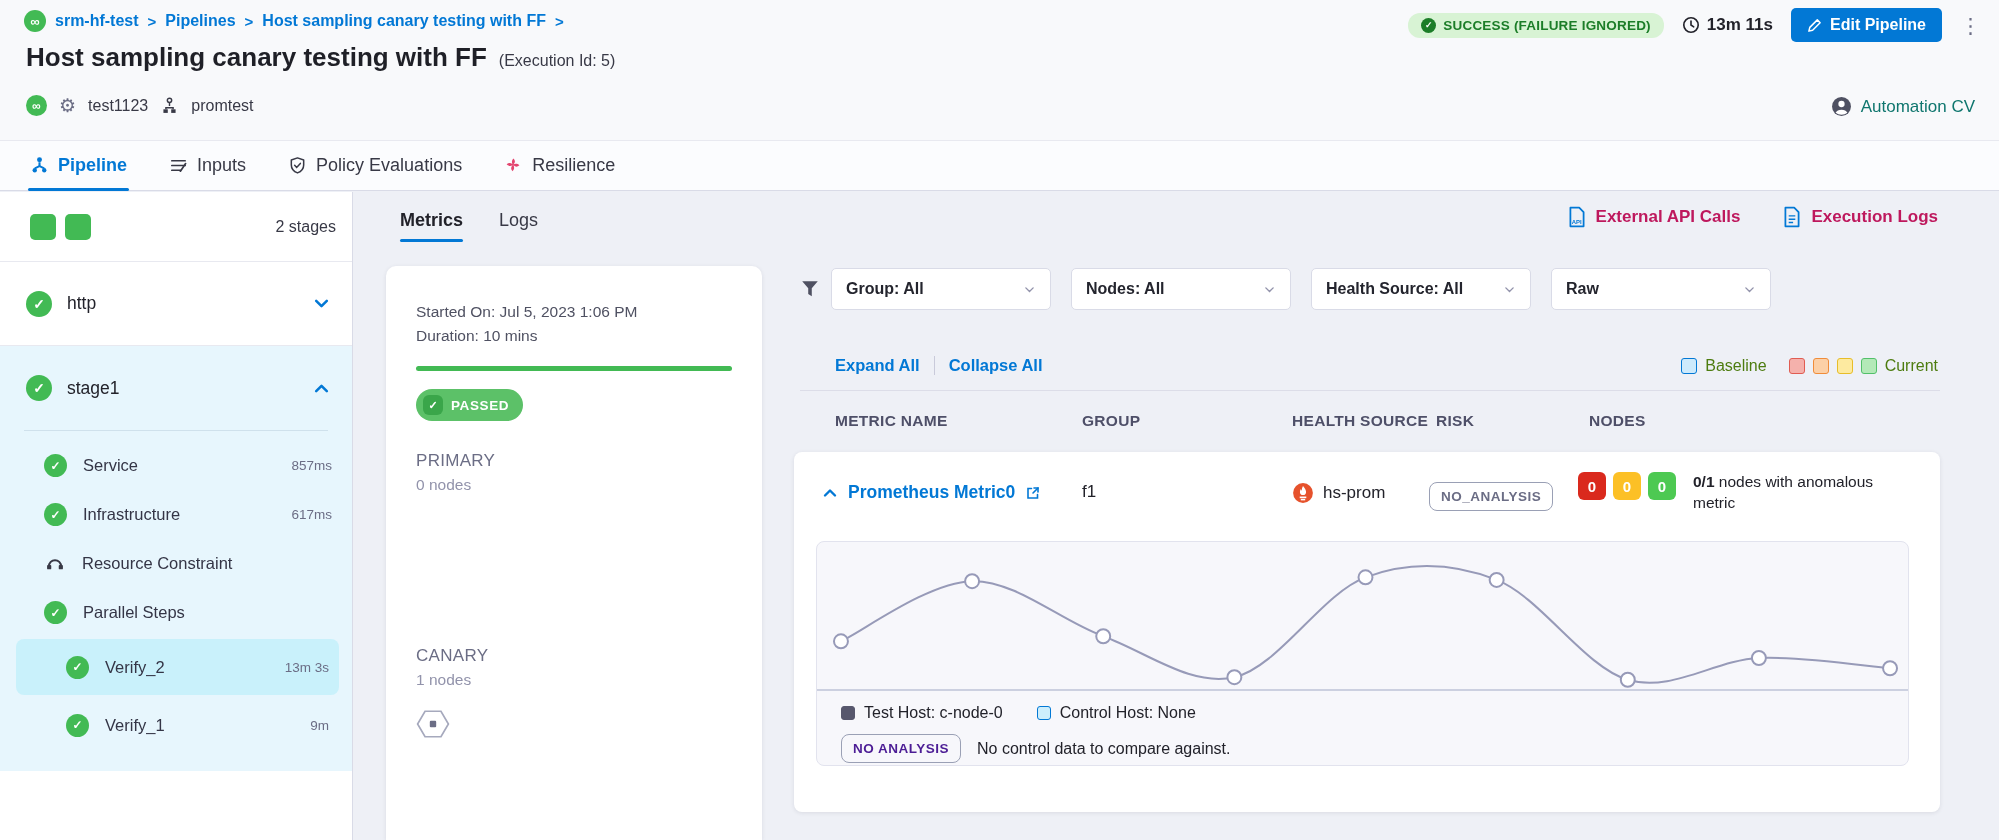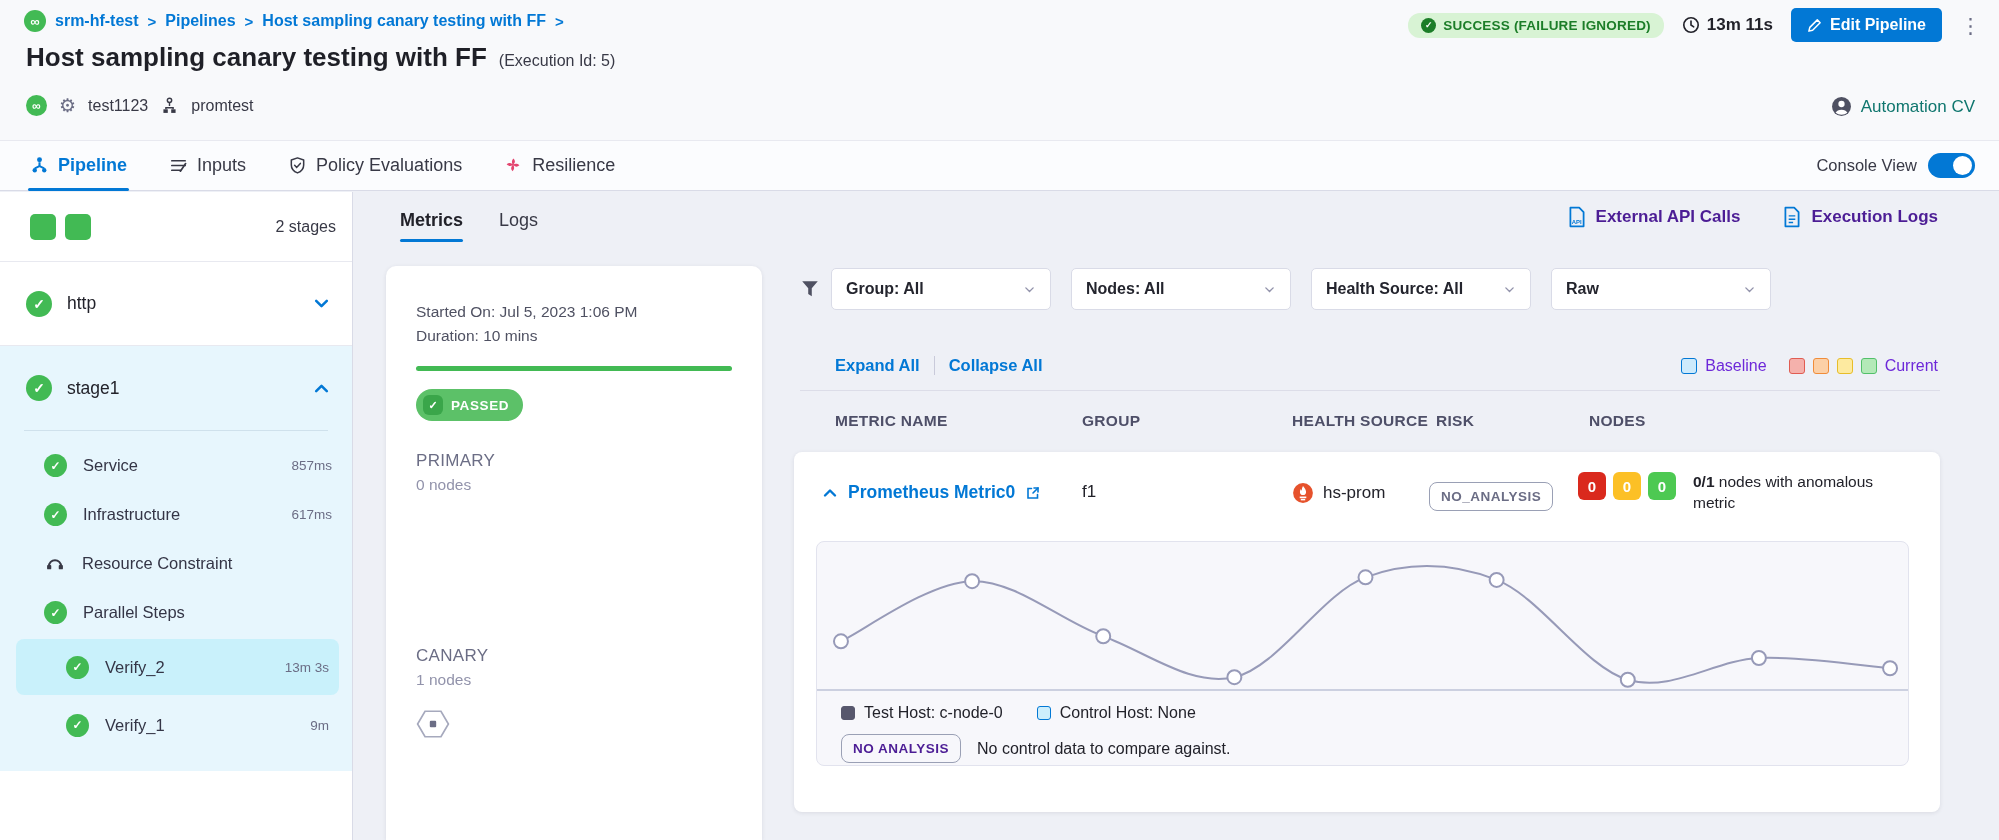--- a/index.html
+++ b/index.html
@@ -85,36 +85,36 @@
     display:inline-flex; align-items:center; justify-content:center; font-size:11px; font-weight:bold; }
   .passed-text { color:#fff; font-size:13.5px; font-weight:700; letter-spacing:.6px; }
   .group-title { font-size:17px; color:#6b6d85; letter-spacing:.3px; margin-top:30px; }
   .group-nodes { font-size:15.5px; color:#9293ab; margin-top:5px; }
   .canary-gap { margin-top:152px; }
   .hexagon { margin-top:18px; display:inline-flex; cursor:pointer; }
 
   
   .links-row { position:absolute; top:206px; right:61px; display:flex; gap:42px; }
   .doc-link { display:inline-flex; align-items:center; gap:9px; font-size:17px; font-weight:700;
-    color:#4c1d95; cursor:pointer; }
+    color:#be185d; cursor:pointer; }
   .filters-row { position:absolute; left:800px; top:268px; display:flex; align-items:center; }
   .funnel { margin-right:11px; display:inline-flex; }
   .dropdown { width:220px; height:42px; background:#fff; border:1px solid #d9dbe7; border-radius:5px;
     display:flex; align-items:center; padding:7px 14px; margin-right:20px; cursor:pointer; }
   .dropdown-label { font-size:16px; font-weight:600; color:#24252e; }
   .dropdown-caret { margin-left:auto; color:#9293ab; display:inline-flex; }
   .anomalous-row { position:absolute; left:803px; top:322px; display:flex; align-items:center; gap:12px; }
   .checkbox { width:21px; height:21px; border:2px solid #0278d5; border-radius:5px; background:#fdfdff; cursor:pointer; }
   .anomalous-label { font-size:16.5px; color:#383946; }
   .expand-row { position:absolute; left:835px; top:356px; display:flex; align-items:center; gap:14px; }
   .text-link { font-size:16.5px; font-weight:600; color:#0278d5; cursor:pointer; }
   .vdiv { width:1px; height:19px; background:#c9cada; }
   .legend-row { position:absolute; top:357px; right:61px; display:flex; align-items:center; gap:8px; }
   .swatch { width:16px; height:16px; border-radius:3px; border:1.5px solid transparent; }
-  .legend-label { font-size:16px; color:#6d28d9; margin-right:14px; }
+  .legend-label { font-size:16px; color:#4d7c0f; margin-right:14px; }
   .legend-label.last { margin-right:0; }
   .hdiv { position:absolute; left:800px; right:59px; top:390px; border-top:1px solid #dcdde8; }
   .thead { position:absolute; left:835px; top:412px; right:61px; display:flex; }
   .th { font-size:15.5px; font-weight:600; color:#4e4f68; letter-spacing:.3px; }
   .th.c1 { width:247px; } .th.c2 { width:210px; } .th.c3 { width:144px; } .th.c4 { width:153px; }
 
   
   .metric-card { position:absolute; left:794px; top:452px; width:1146px; height:360px; background:#fff;
     border-radius:8px; box-shadow:0 1px 4px rgba(40,41,61,.10); }
   .metric-row { position:relative; height:88px; }
@@ -229,26 +229,20 @@
           </svg>
         <span>Policy Evaluations</span>
       </div>
       <div class="tab">
         <svg width="19" height="19" viewBox="0 0 20 20">
             <path d="M10 2.6c2 2 2 4.2 0 6.2 2-1 4.2-1 6.2 1-2 2-4.2 2-6.2 0 1 2 1 4.2-1 6.2-2-2-2-4.2 0-6.2-2 1-4.2 1-6.2-1 2-2 4.2-2 6.2 0-1-2-1-4.2 1-6.2z" fill="#e3456f"></path>
           </svg>
         <span>Resilience</span>
       </div>
     </div>
-    <div class="console-chip">
-      <span class="console-label">Console View</span>
-      <div class="toggle">
-          <div class="knob"></div>
-        </div>
-    </div>
   </div>
 
   <div class="sidebar">
     <div class="stagesbar">
       <span class="sq"></span>
       <span class="sq"></span>
       <span class="stage-count">2 stages</span>
     </div>
     <div class="stagerow bordered">
       <span class="check">✓</span>

